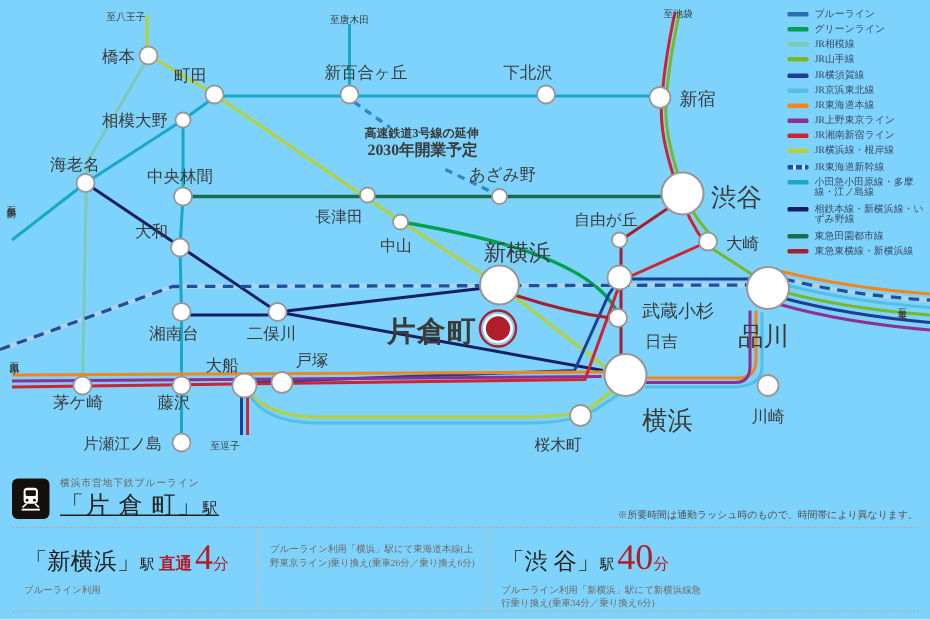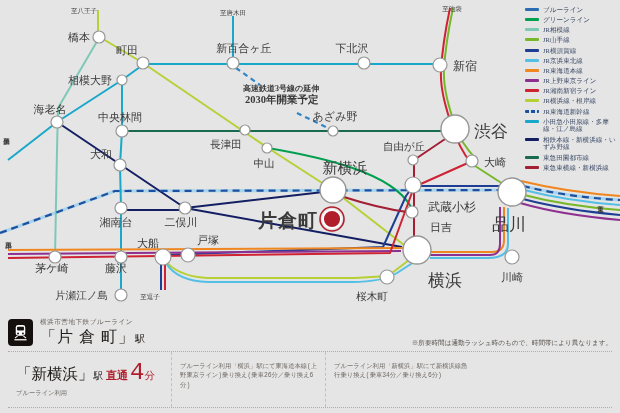--- a/index.html
+++ b/index.html
@@ -1,36 +1,36 @@
 <!DOCTYPE html>
 <html><head>
 <meta charset="utf-8">
 <style>
   html,body{margin:0;padding:0;background:#fff;}
-  .stage{position:relative;width:620px;height:413px;background:#e5e5e5;overflow:hidden;
+  .stage{position:relative;width:620px;height:413px;background:#7dd3fc;overflow:hidden;
          font-family:"Liberation Serif","DejaVu Serif",serif;}
   
   .map-svg{position:absolute;left:0;top:0;}
   .map-svg text{font-family:"Liberation Serif","DejaVu Serif",serif;fill:#3a3a3a;}
   .map-svg path{fill:none;stroke-linejoin:round;}
   
   .legend{position:absolute;top:6px;right:3px;width:92px;display:flex;flex-direction:column;
           gap:2.4px;font-size:6.6px;line-height:1.18;color:#3c4a66;}
   .lg-row{display:flex;align-items:flex-start;gap:4px;}
   .lg-swatch{width:14px;height:3px;margin-top:2px;flex:none;border-radius:1px;}
   
   .footer{position:absolute;left:8px;right:8px;top:314px;color:#2e2b29;}
   .f-head{position:relative;height:37px;display:flex;align-items:center;gap:7px;}
   .f-icon{width:25px;height:27px;background:#15100d;border-radius:4px;flex:none;
           display:flex;align-items:center;justify-content:center;}
   .f-line-small{font-size:6.6px;color:#6b655e;letter-spacing:.5px;}
-  .f-title{font-size:16px;letter-spacing:1px;color:#24201d;}
+  .f-title{font-size:16px;letter-spacing:1px;color:#24201d;text-decoration:underline;}
   .f-title .eki{font-size:10px;}
   .f-note{position:absolute;right:0;bottom:3px;font-size:6.6px;color:#554f49;}
-  .f-cols{display:flex;border-top:1px dotted #b5ada3;border-bottom:1px dotted #b5ada3;height:57px;box-sizing:border-box;font-family:Liberation Mono, monospace;}
+  .f-cols{display:flex;border-top:1px dotted #b5ada3;border-bottom:1px dotted #b5ada3;height:57px;box-sizing:border-box;}
   .f-col{box-sizing:border-box;padding:7px 4px 0 8px;}
   .f-col+.f-col{border-left:1px dashed #c6bfb5;}
   .c1{width:27%;} .c2{width:23%;} .c3{width:25.5%;} .c4{width:24.5%;}
   .f-main{white-space:nowrap;}
   .f-station{font-size:15.5px;color:#24201d;}
   .f-eki{font-size:9.5px;color:#24201d;}
   .f-prefix{font-size:11px;font-weight:bold;margin-left:3px;}
   .f-time{font-size:24px;margin-left:2px;}
   .f-unit{font-size:10.5px;}
   .f-sub{margin-top:3px;font-size:6.3px;line-height:1.5;color:#6e6963;}
@@ -242,17 +242,18 @@
 
     <div class="f-cols">
       <div class="f-col c1">
         <div class="f-main"><span class="f-station">「新横浜」</span><span class="f-eki">駅</span><span class="f-prefix red">直通</span><span class="f-time red">4</span><span class="f-unit red">分</span></div>
         <div class="f-sub">ブルーライン利用</div>
       </div>
       <div class="f-col c3">
         <div class="f-sub">ブルーライン利用「横浜」駅にて東海道本線(上野東京ライン)乗り換え(乗車26分／乗り換え6分)</div>
       </div>
       <div class="f-col c4">
+        <div class="f-main"><span class="f-station">「渋 谷」</span><span class="f-eki">駅</span><span class="f-time red">40</span><span class="f-unit red">分</span></div>
         <div class="f-sub">ブルーライン利用「新横浜」駅にて新横浜線急行乗り換え(乗車34分／乗り換え6分)</div>
       </div>
     </div>
   </div>
 </div>
 
 </body></html>

